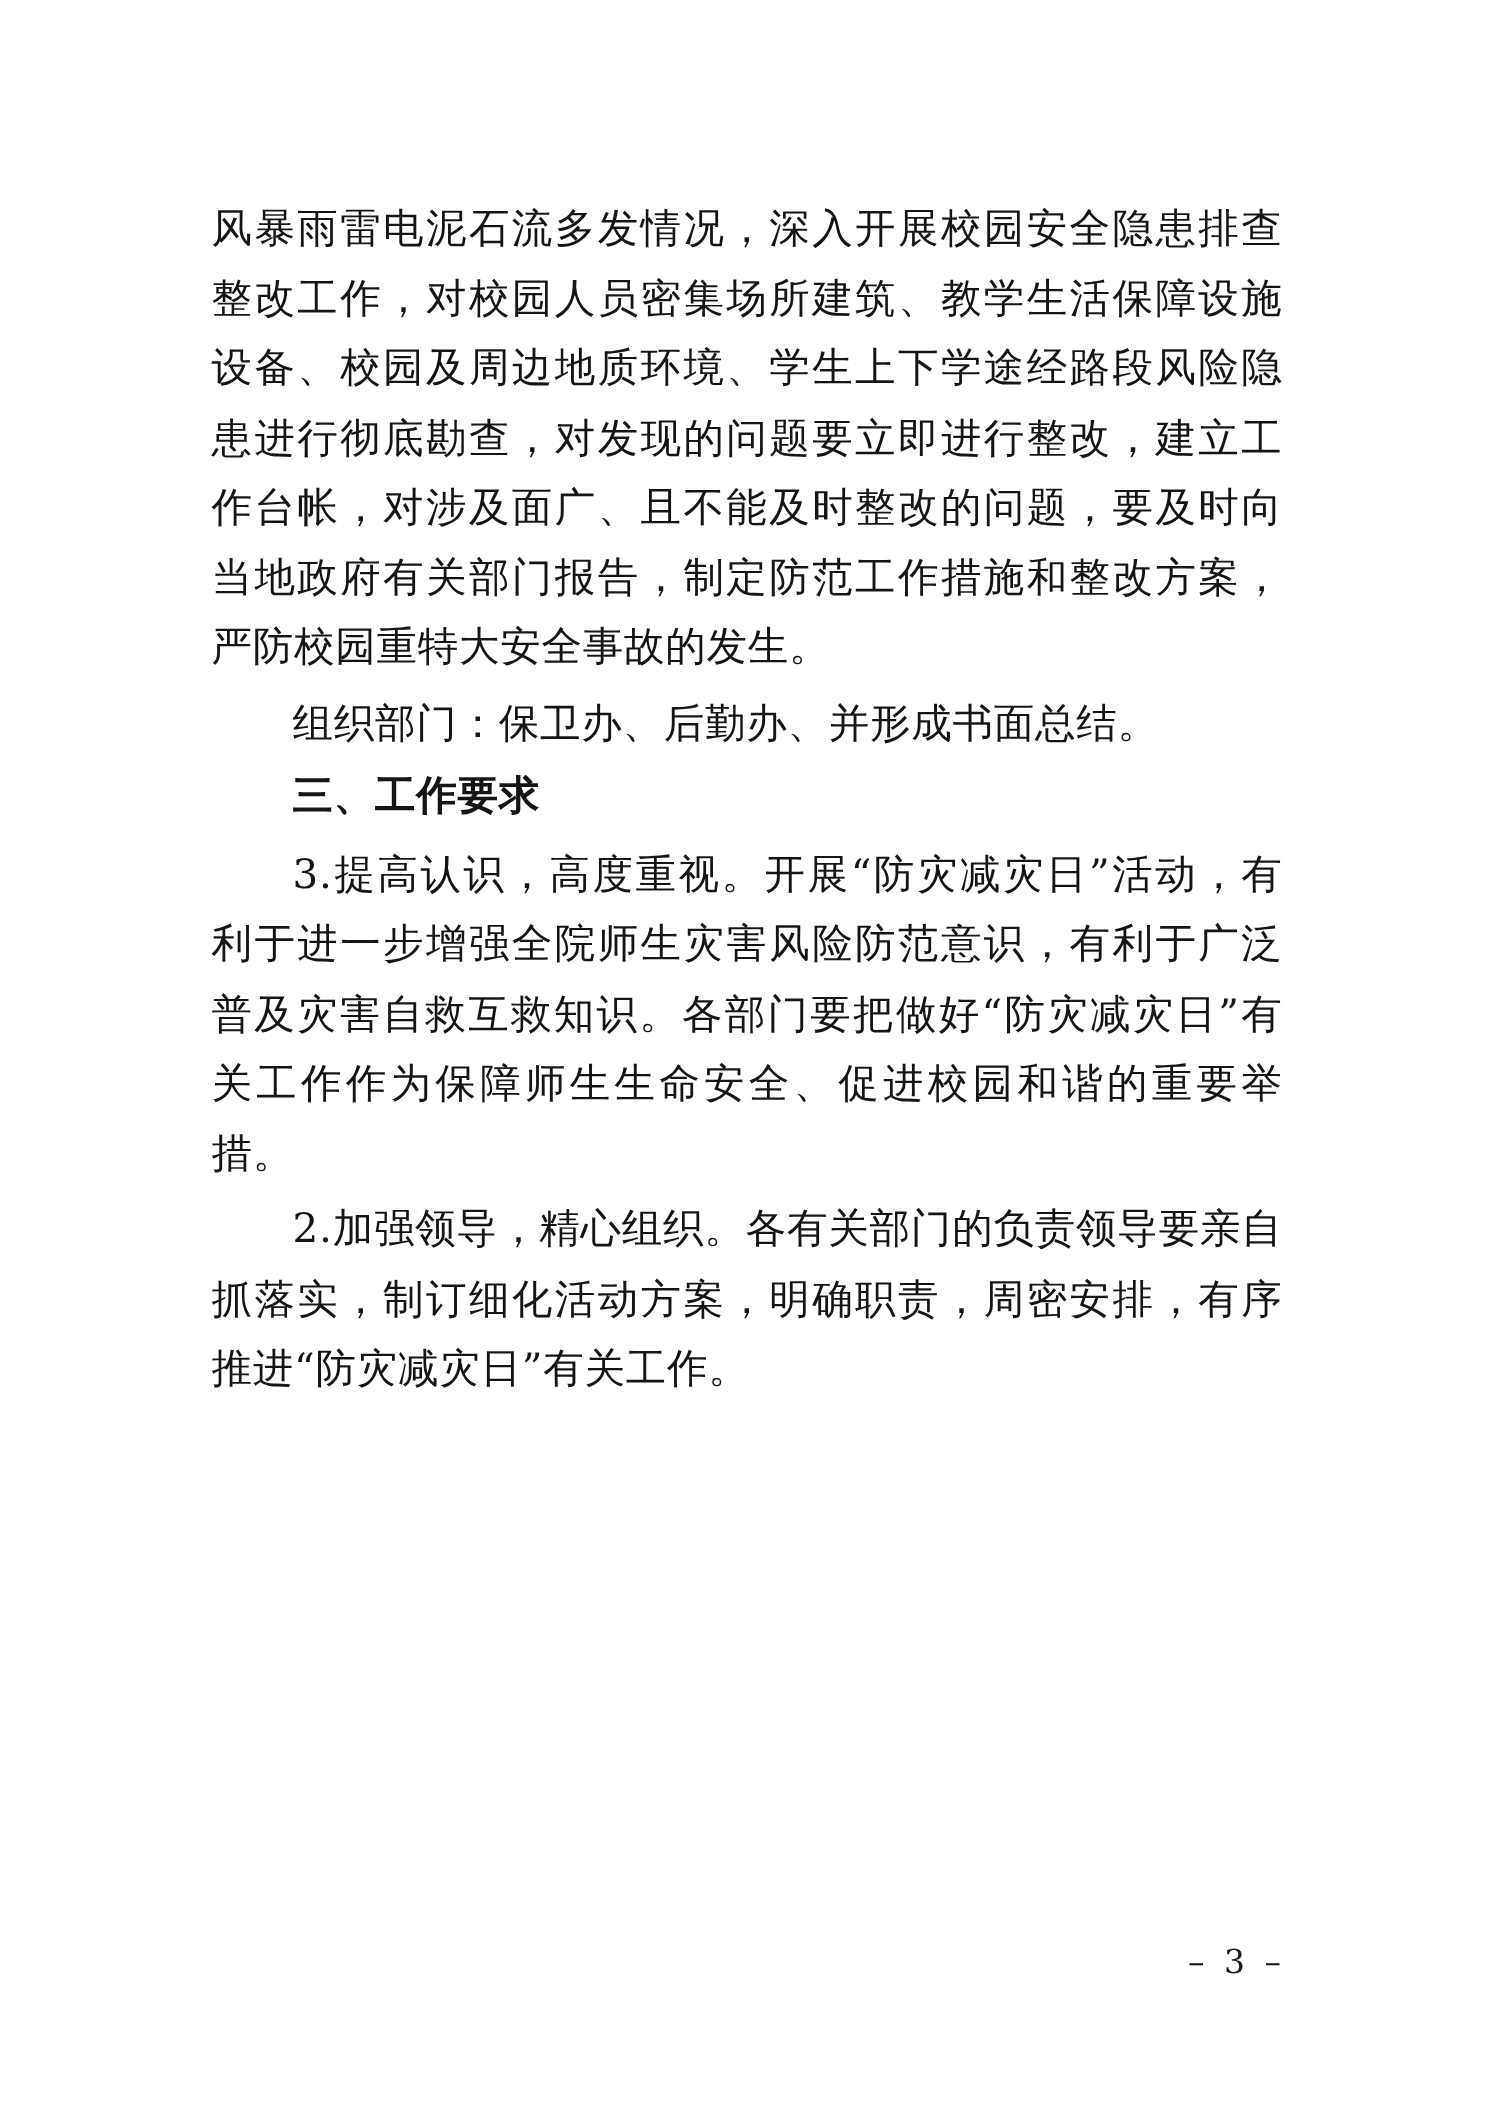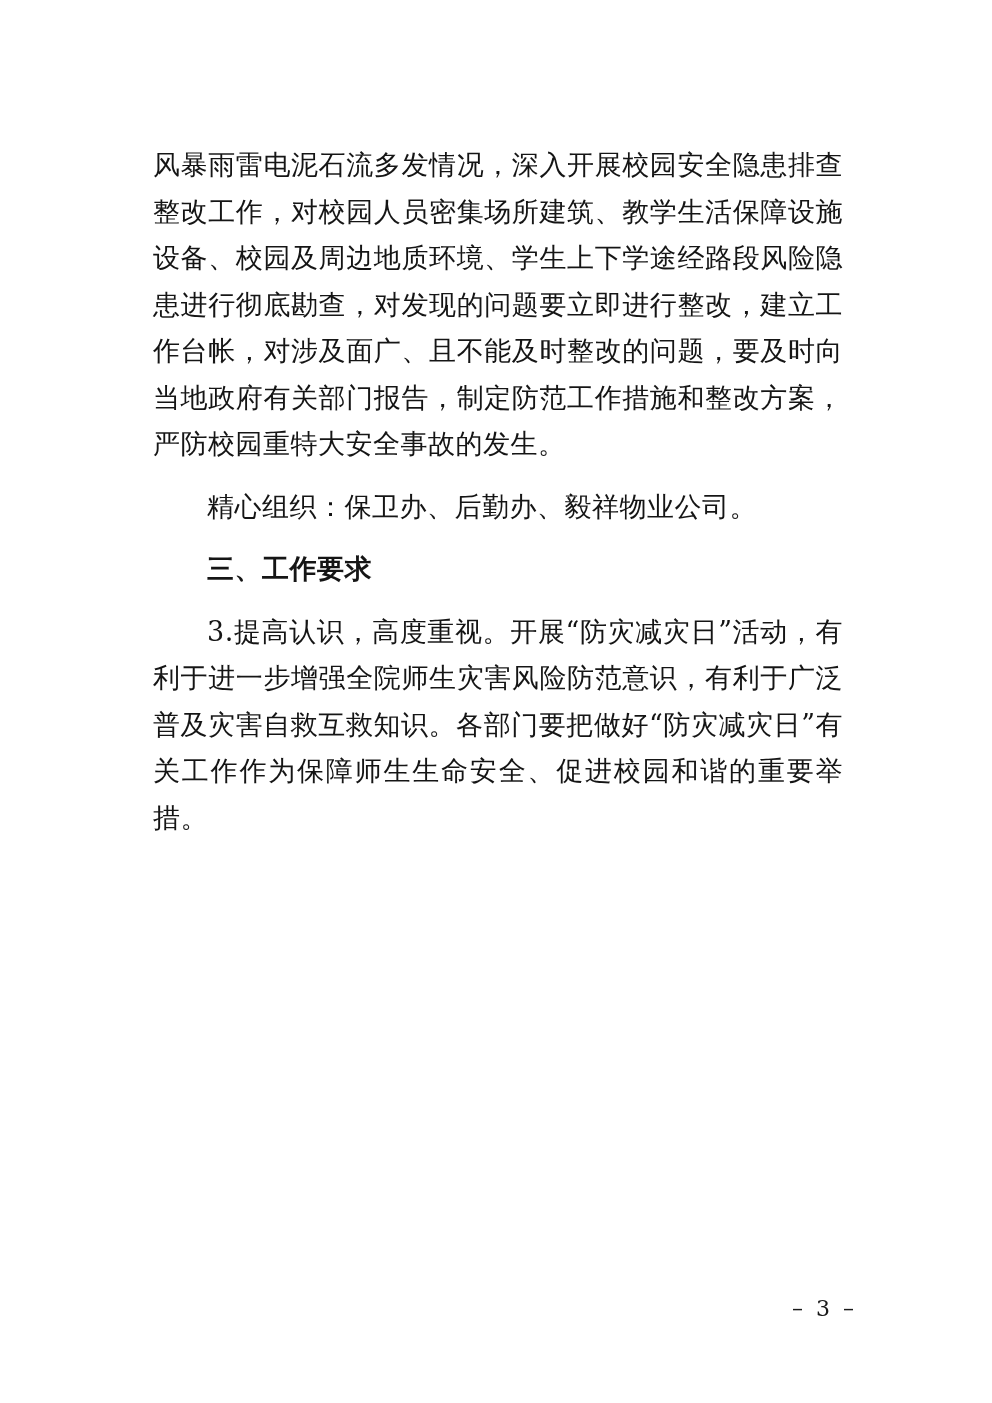--- a/index.html
+++ b/index.html
@@ -20,28 +20,28 @@
     position: absolute;
     left: 137px;
     top: 126px;
     width: 722px;
     font-size: 27px;
     line-height: 46.5px;
     text-align: justify;
     letter-spacing: 0.5px;
   }
   .doc-body p {
-    margin: 16px;
+    margin: 4px;
     padding: 0;
   }
   .doc-body p.indent {
     text-indent: 2em;
   }
   .doc-heading {
-    font-family: Liberation Serif, serif;
+    font-family: Liberation Mono, monospace;
     font-weight: bold;
     text-indent: 2em;
     margin: 0;
     padding: 0;
   }
   .page-footer {
     position: absolute;
     top: 1294px;
     right: 135px;
     font-size: 22px;
@@ -52,24 +52,25 @@
   }
 </style>
 </head>
 <body>
 
 <div class="page">
 
   <div class="doc-body">
     <p>风暴雨雷电泥石流多发情况，深入开展校园安全隐患排查整改工作，对校园人员密集场所建筑、教学生活保障设施设备、校园及周边地质环境、学生上下学途经路段风险隐患进行彻底勘查，对发现的问题要立即进行整改，建立工作台帐，对涉及面广、且不能及时整改的问题，要及时向当地政府有关部门报告，制定防范工作措施和整改方案，严防校园重特大安全事故的发生。</p>
 
-    <p class="indent">精心组织：保卫办、后勤办、毅祥物业公司。</p>
+    <p class="indent">组织部门：保卫办、后勤办、并形成书面总结。</p>
 
     <p class="doc-heading">三、工作要求</p>
 
     <p class="indent">3.提高认识，高度重视。开展“防灾减灾日”活动，有利于进一步增强全院师生灾害风险防范意识，有利于广泛普及灾害自救互救知识。各部门要把做好“防灾减灾日”有关工作作为保障师生生命安全、促进校园和谐的重要举措。</p>
 
+    <p class="indent">2.加强领导，精心组织。各有关部门的负责领导要亲自抓落实，制订细化活动方案，明确职责，周密安排，有序推进“防灾减灾日”有关工作。</p>
 
   </div>
 
   <div class="page-footer">– 3 –</div>
 
 </div>
 
 </body></html>

